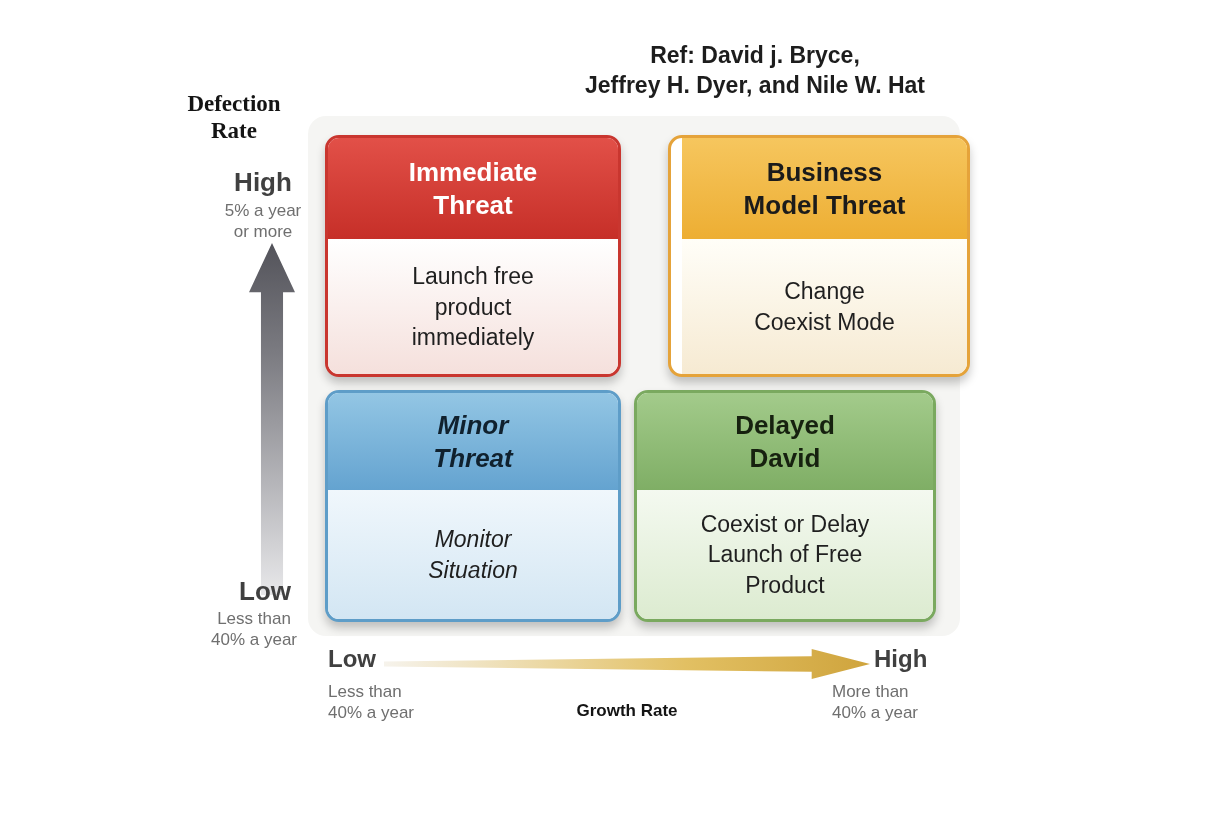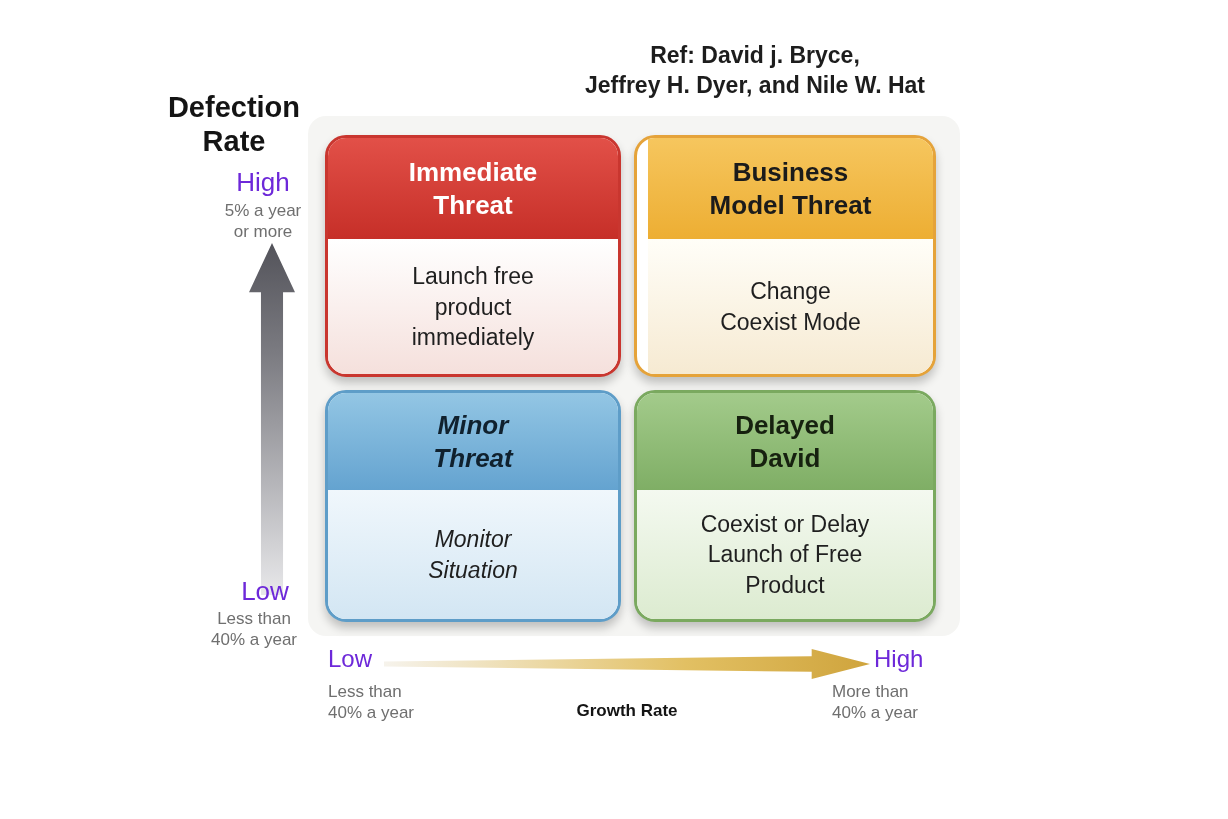--- a/index.html
+++ b/index.html
@@ -4,39 +4,39 @@
 <style>
   * { margin:0; padding:0; box-sizing:border-box; }
   html, body { background:#ffffff; }
   body { font-family:"Liberation Sans", sans-serif; }
   .stage { position:relative; width:1228px; height:816px; background:#ffffff; overflow:hidden; margin:0 auto; }
   .abs { position:absolute; }
   .pre { white-space:pre-line; }
 
   .ref { left:560px; top:40px; width:390px; text-align:center; font-size:23px; font-weight:600; color:#1d1d1d; line-height:1.32; }
 
-  .yaxis-title { left:166px; top:90px; width:136px; text-align:center; font-size:29px; font-weight:700; color:#141414; line-height:1.18; }
-  .lbl-big { font-size:26px; font-weight:400; color:#6d28d9; text-align:center; }
+  .yaxis-title { left:166px; top:90px; width:136px; text-align:center; font-size:23px; font-weight:700; color:#141414; line-height:1.18;font-family:Liberation Serif, serif; }
+  .lbl-big { font-size:26px; font-weight:700; color:#404040; text-align:center; }
   .lbl-sub { font-size:17px; color:#6f6f6f; text-align:center; line-height:1.25; }
   .y-high { left:198px; top:167px; width:130px; }
   .y-high-sub { left:198px; top:200px; width:130px; }
   .y-low { left:200px; top:576px; width:130px; }
   .y-low-sub { left:178px; top:608px; width:152px; }
 
   .v-arrow { left:249px; top:243px; width:46px; height:352px;
     background:linear-gradient(to bottom, var(--vertical-top), #7c7c82 32%, #b8b8bc 70%, var(--vertical-bottom));
     clip-path:polygon(50% 0%, 100% 14%, 74% 14%, 74% 100%, 26% 100%, 26% 14%, 0% 14%);
   }
 
   .panel { left:308px; top:116px; width:652px; height:520px; background:#f5f5f3; border-radius:18px; }
 
-  .card { border-radius:21px; border:3px solid var(--border); overflow:hidden; display:flex; flex-direction:column;
+  .card { border-radius:14px; border:3px solid var(--border); overflow:hidden; display:flex; flex-direction:column;
     box-shadow:0 6px 10px rgba(0,0,0,0.22); background:#fff; }
   .card-0 { left:325px; top:135px; width:296px; height:242px; }
-  .card-1 { left:634px; top:135px; width:302px; height:242px;padding-left:11px; }
+  .card-1 { left:668px; top:135px; width:302px; height:242px;padding-left:11px; }
   .card-2 { left:325px; top:390px; width:296px; height:232px;font-style:italic; }
   .card-3 { left:634px; top:390px; width:302px; height:232px; }
   .card-header { height:43%; display:flex; align-items:center; justify-content:center;
     background:linear-gradient(to bottom, var(--header-start), var(--header-end));
     font-size:26px; font-weight:700; color:var(--title-text); text-align:center; line-height:1.25; }
   .card-body { flex:1; display:flex; align-items:center; justify-content:center;
     background:linear-gradient(to bottom, var(--body-start), var(--body-end));
     font-size:23px; color:#1f1f1f; text-align:center; line-height:1.32; }
 
   .h-arrow { left:384px; top:649px; width:486px; height:30px;

